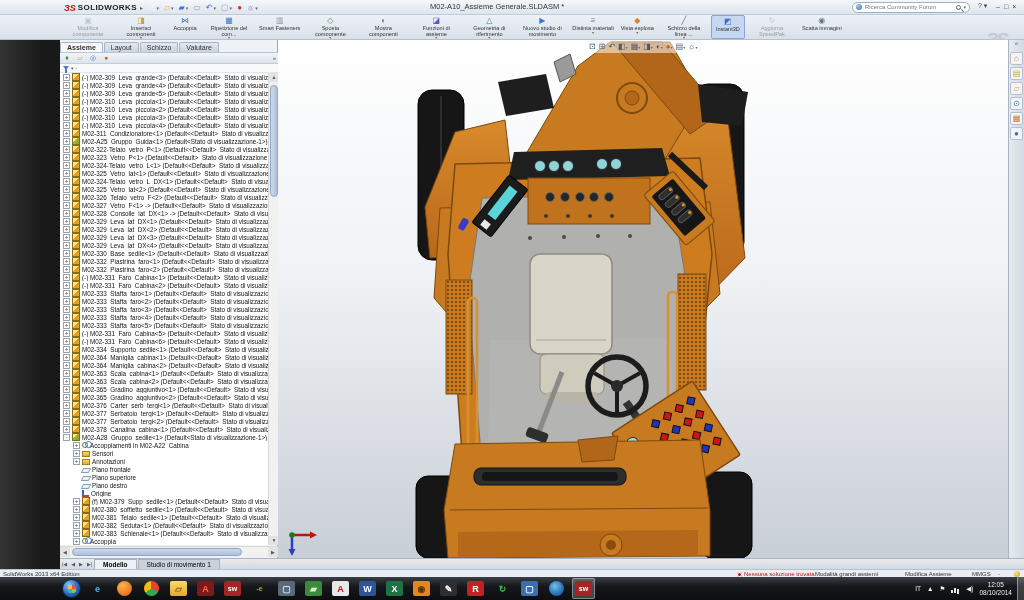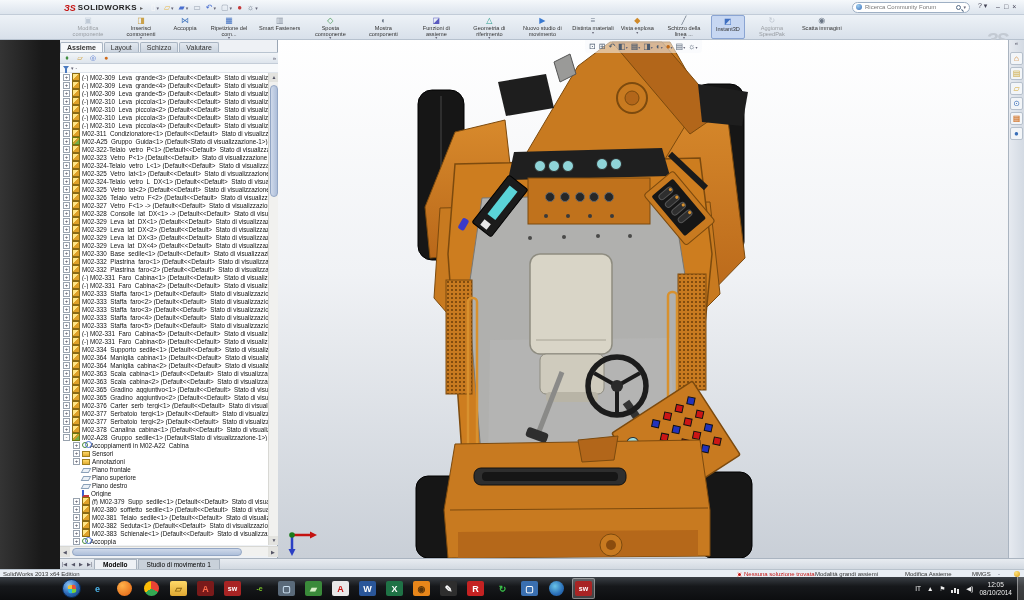--- a/index.html
+++ b/index.html
@@ -192,20 +192,21 @@
           <div class="c">▾</div>
         </div>
         <div class="qat-btn">
           <div class="g" style="color: rgb(196, 58, 58);">●</div>
         </div>
         <div class="qat-btn">
           <div class="g" style="color: rgb(106, 118, 134);">☼</div>
           <div class="c">▾</div>
         </div>
       </div>
+    <div id="win-title">M02-A10_Assieme Generale.SLDASM *</div>
     <div id="search-box">
       <span class="globe"></span>
       <span class="ph">Ricerca Community Forum</span>
       <span class="mag"></span>
       <span class="c">▾</span>
     </div>
     <div id="help-ctl"><span>?</span> ▾</div>
     <div id="win-ctls">
         <div class="winbtn">–</div>
         <div class="winbtn">□</div>

